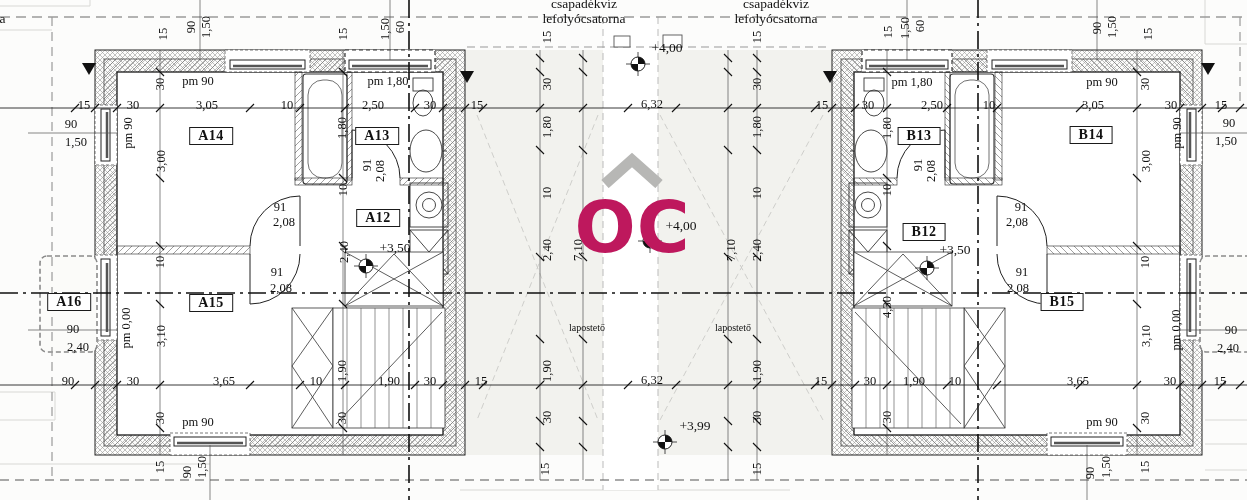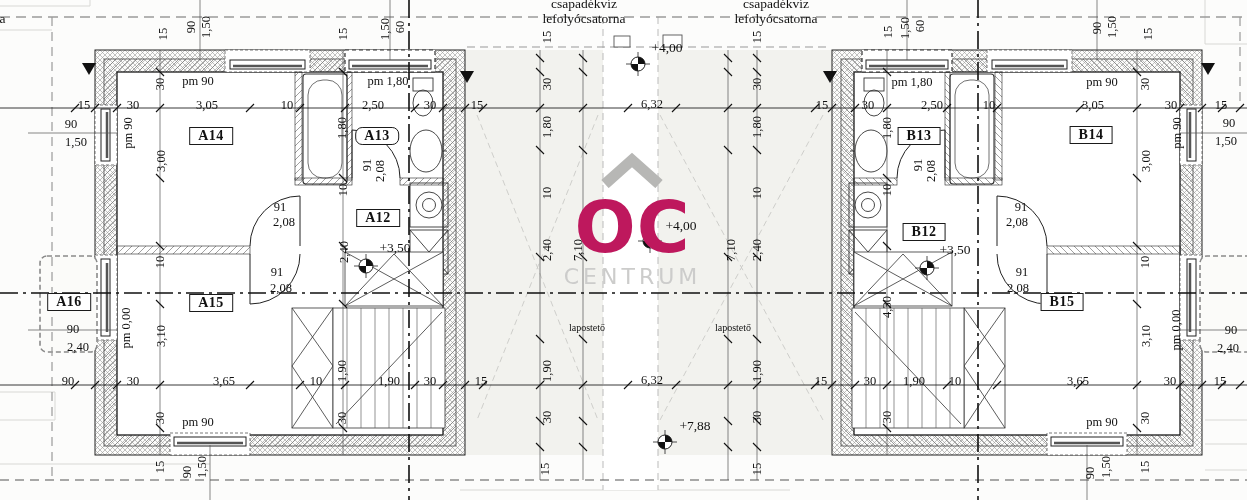--- a/index.html
+++ b/index.html
@@ -327,21 +327,20 @@
           <path d="M665,442 L665,449 A7,7 0 0 1 658,442 Z" fill="#111"></path>
         </g>
       </g>
   </svg>
 
   <div id="wm">
     <svg width="145" height="40">
       <polyline points="45,36 72,12 99,36" fill="none" stroke="#b7b7b5" stroke-width="11"></polyline>
     </svg>
     <div class="oc">OC</div>
-    <div class="l2">CENTRUM</div>
   </div>
 
   <div class="drain" style="left:584px;top:-4px">
     <div>csapadékvíz</div>
     <div>lefolyócsatorna</div>
   </div>
   <div class="drain" style="left:776px;top:-4px">
     <div>csapadékvíz</div>
     <div>lefolyócsatorna</div>
   </div>
@@ -462,27 +461,27 @@
       <div class="lbl vert" style="left: 1146px; top: 161px;">3,00</div>
       <div class="lbl vert" style="left: 1145px; top: 262px;">10</div>
       <div class="lbl vert" style="left: 1146px; top: 336px;">3,10</div>
       <div class="lbl vert" style="left: 1145px; top: 418px;">30</div>
       <div class="lbl vert" style="left: 1145px; top: 467px;">15</div>
       <div class="lbl vert" style="left: 1177px; top: 133px;">pm 90</div>
       <div class="lbl vert" style="left: 1176px; top: 330px;">pm 0,00</div>
       <div class="lbl vert" style="left: 1090px; top: 473px;">90</div>
       <div class="lbl vert" style="left: 1106px; top: 467px;">1,50</div>
       <div class="room-box" style="left: 211px; top: 136px;">A14</div>
-      <div class="room-box" style="left: 377px; top: 136px; border-radius: 7px;">A13</div>
+      <div class="room-box" style="left: 377px; top: 136px;">A13</div>
       <div class="room-box" style="left: 378px; top: 218px;">A12</div>
       <div class="room-box" style="left: 211px; top: 303px;">A15</div>
       <div class="room-box" style="left: 69px; top: 302px;">A16</div>
       <div class="room-box" style="left: 919px; top: 136px;">B13</div>
       <div class="room-box" style="left: 1091px; top: 135px;">B14</div>
       <div class="room-box" style="left: 924px; top: 232px;">B12</div>
       <div class="room-box" style="left: 1062px; top: 302px;">B15</div>
       <div class="elev" style="left: 667px; top: 48px;">+4,00</div>
       <div class="elev" style="left: 681px; top: 226px;">+4,00</div>
       <div class="elev" style="left: 395px; top: 248px;">+3,50</div>
       <div class="elev" style="left: 955px; top: 250px;">+3,50</div>
-      <div class="elev" style="left: 695px; top: 426px;">+7,88</div>
+      <div class="elev" style="left: 695px; top: 426px;">+3,99</div>
     </div>
 </div>
 
 </body></html>

